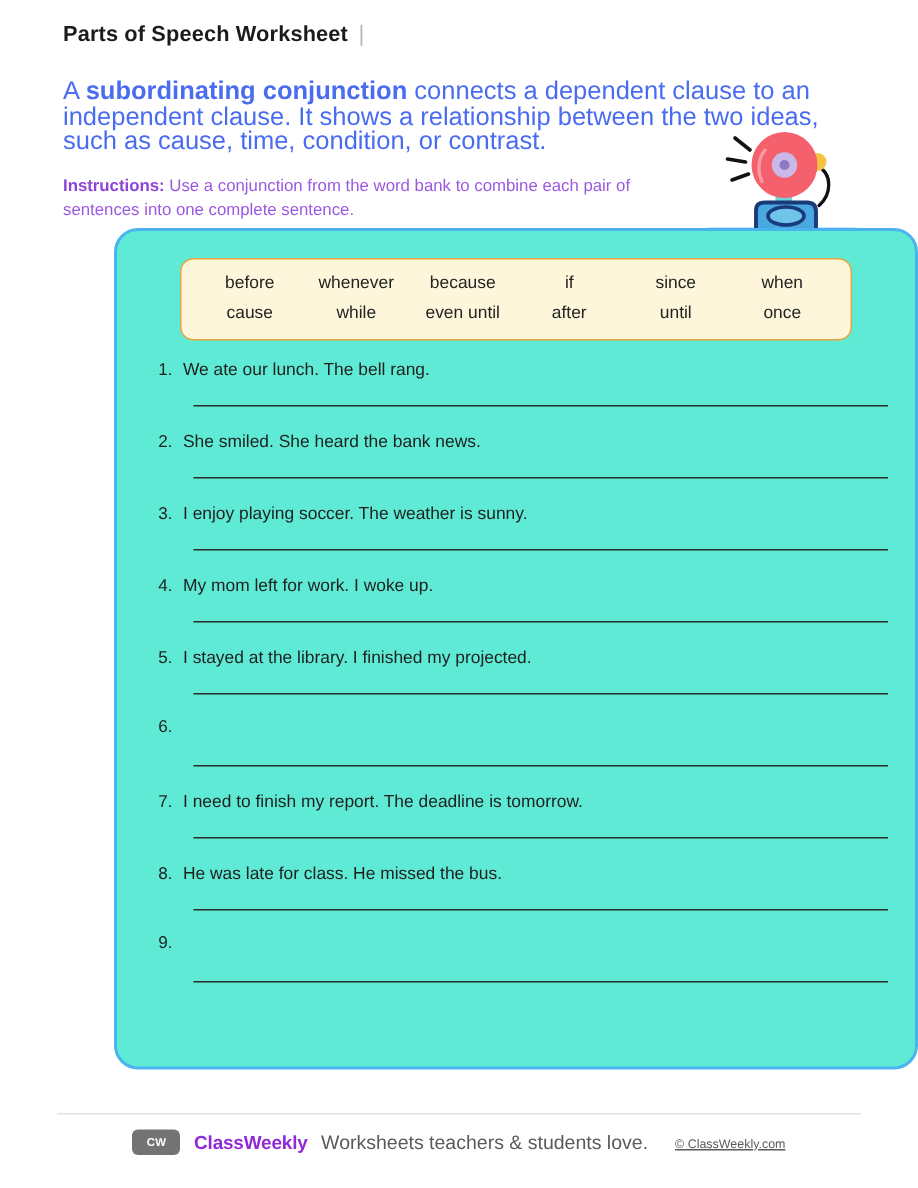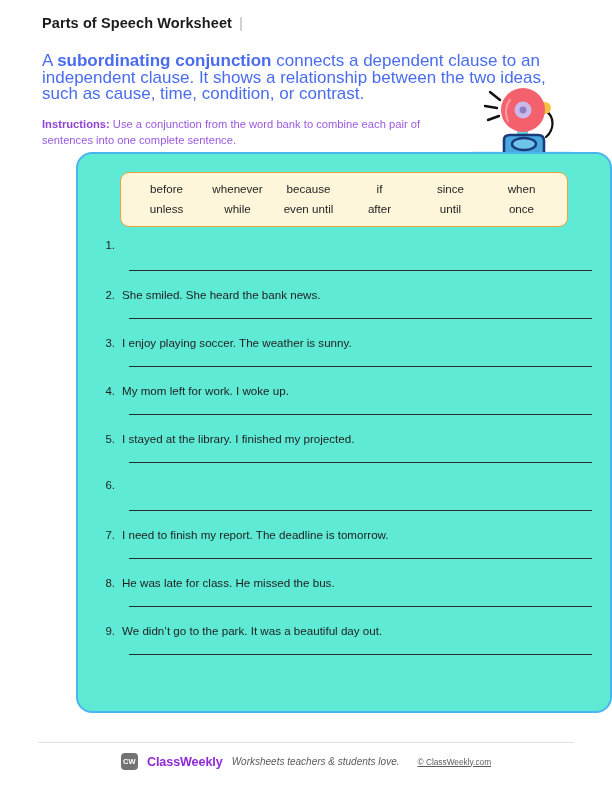--- a/index.html
+++ b/index.html
@@ -158,42 +158,41 @@
     width: 100%;
   }
   .footer-inner {
     margin-top: 10px;
     display: flex;
     align-items: center;
     justify-content: center;
     gap: 9px;
   }
   .cw-badge {
-    width: 17px;
+    width: 32px;
     height: 17px;
     border-radius: 4px;
     background: #737373;
     color: #ffffff;
     font-size: 7.6px;
     font-weight: bold;
     display: flex;
     align-items: center;
     justify-content: center;
     letter-spacing: 0.2px;
   }
   .cw-name {
     color: #9128d8;
     font-weight: bold;
     font-size: 12.6px;
     letter-spacing: -0.1px;
   }
   .cw-tag {
     color: #5a5a5a;
-    font-size: 10px;
-    font-style: italic;
+    font-size: 13px;
   }
   .cw-copy {
     color: #5a5a5a;
     font-size: 8.3px;
     margin-left: 9px;
     text-decoration: underline;
   }
 </style>
 </head>
 <body>
@@ -240,33 +239,34 @@
 
   <div class="card">
 
     <div class="wordbank">
       <div class="wb-cell">before</div>
       <div class="wb-cell">whenever</div>
       <div class="wb-cell">because</div>
       <div class="wb-cell">if</div>
       <div class="wb-cell">since</div>
       <div class="wb-cell">when</div>
-      <div class="wb-cell">unless</div>
+      <div class="wb-cell">cause</div>
       <div class="wb-cell">while</div>
       <div class="wb-cell">even until</div>
       <div class="wb-cell">after</div>
       <div class="wb-cell">until</div>
       <div class="wb-cell">once</div>
     </div>
 
     <div class="items">
 
       <div class="item">
         <div class="item-row">
           <span class="item-num">1.</span>
+          <span class="item-text">We ate our lunch. The bell rang.</span>
         </div>
         <div class="answer-line"></div>
       </div>
 
       <div class="item">
         <div class="item-row">
           <span class="item-num">2.</span>
           <span class="item-text">She smiled. She heard the bank news.</span>
         </div>
         <div class="answer-line"></div>
@@ -315,21 +315,20 @@
         <div class="item-row">
           <span class="item-num">8.</span>
           <span class="item-text">He was late for class. He missed the bus.</span>
         </div>
         <div class="answer-line"></div>
       </div>
 
       <div class="item">
         <div class="item-row">
           <span class="item-num">9.</span>
-          <span class="item-text">We didn’t go to the park. It was a beautiful day out.</span>
         </div>
         <div class="answer-line"></div>
       </div>
 
 
     </div>
   </div>
 
   <div class="footer">
     <div class="footer-rule"></div>

